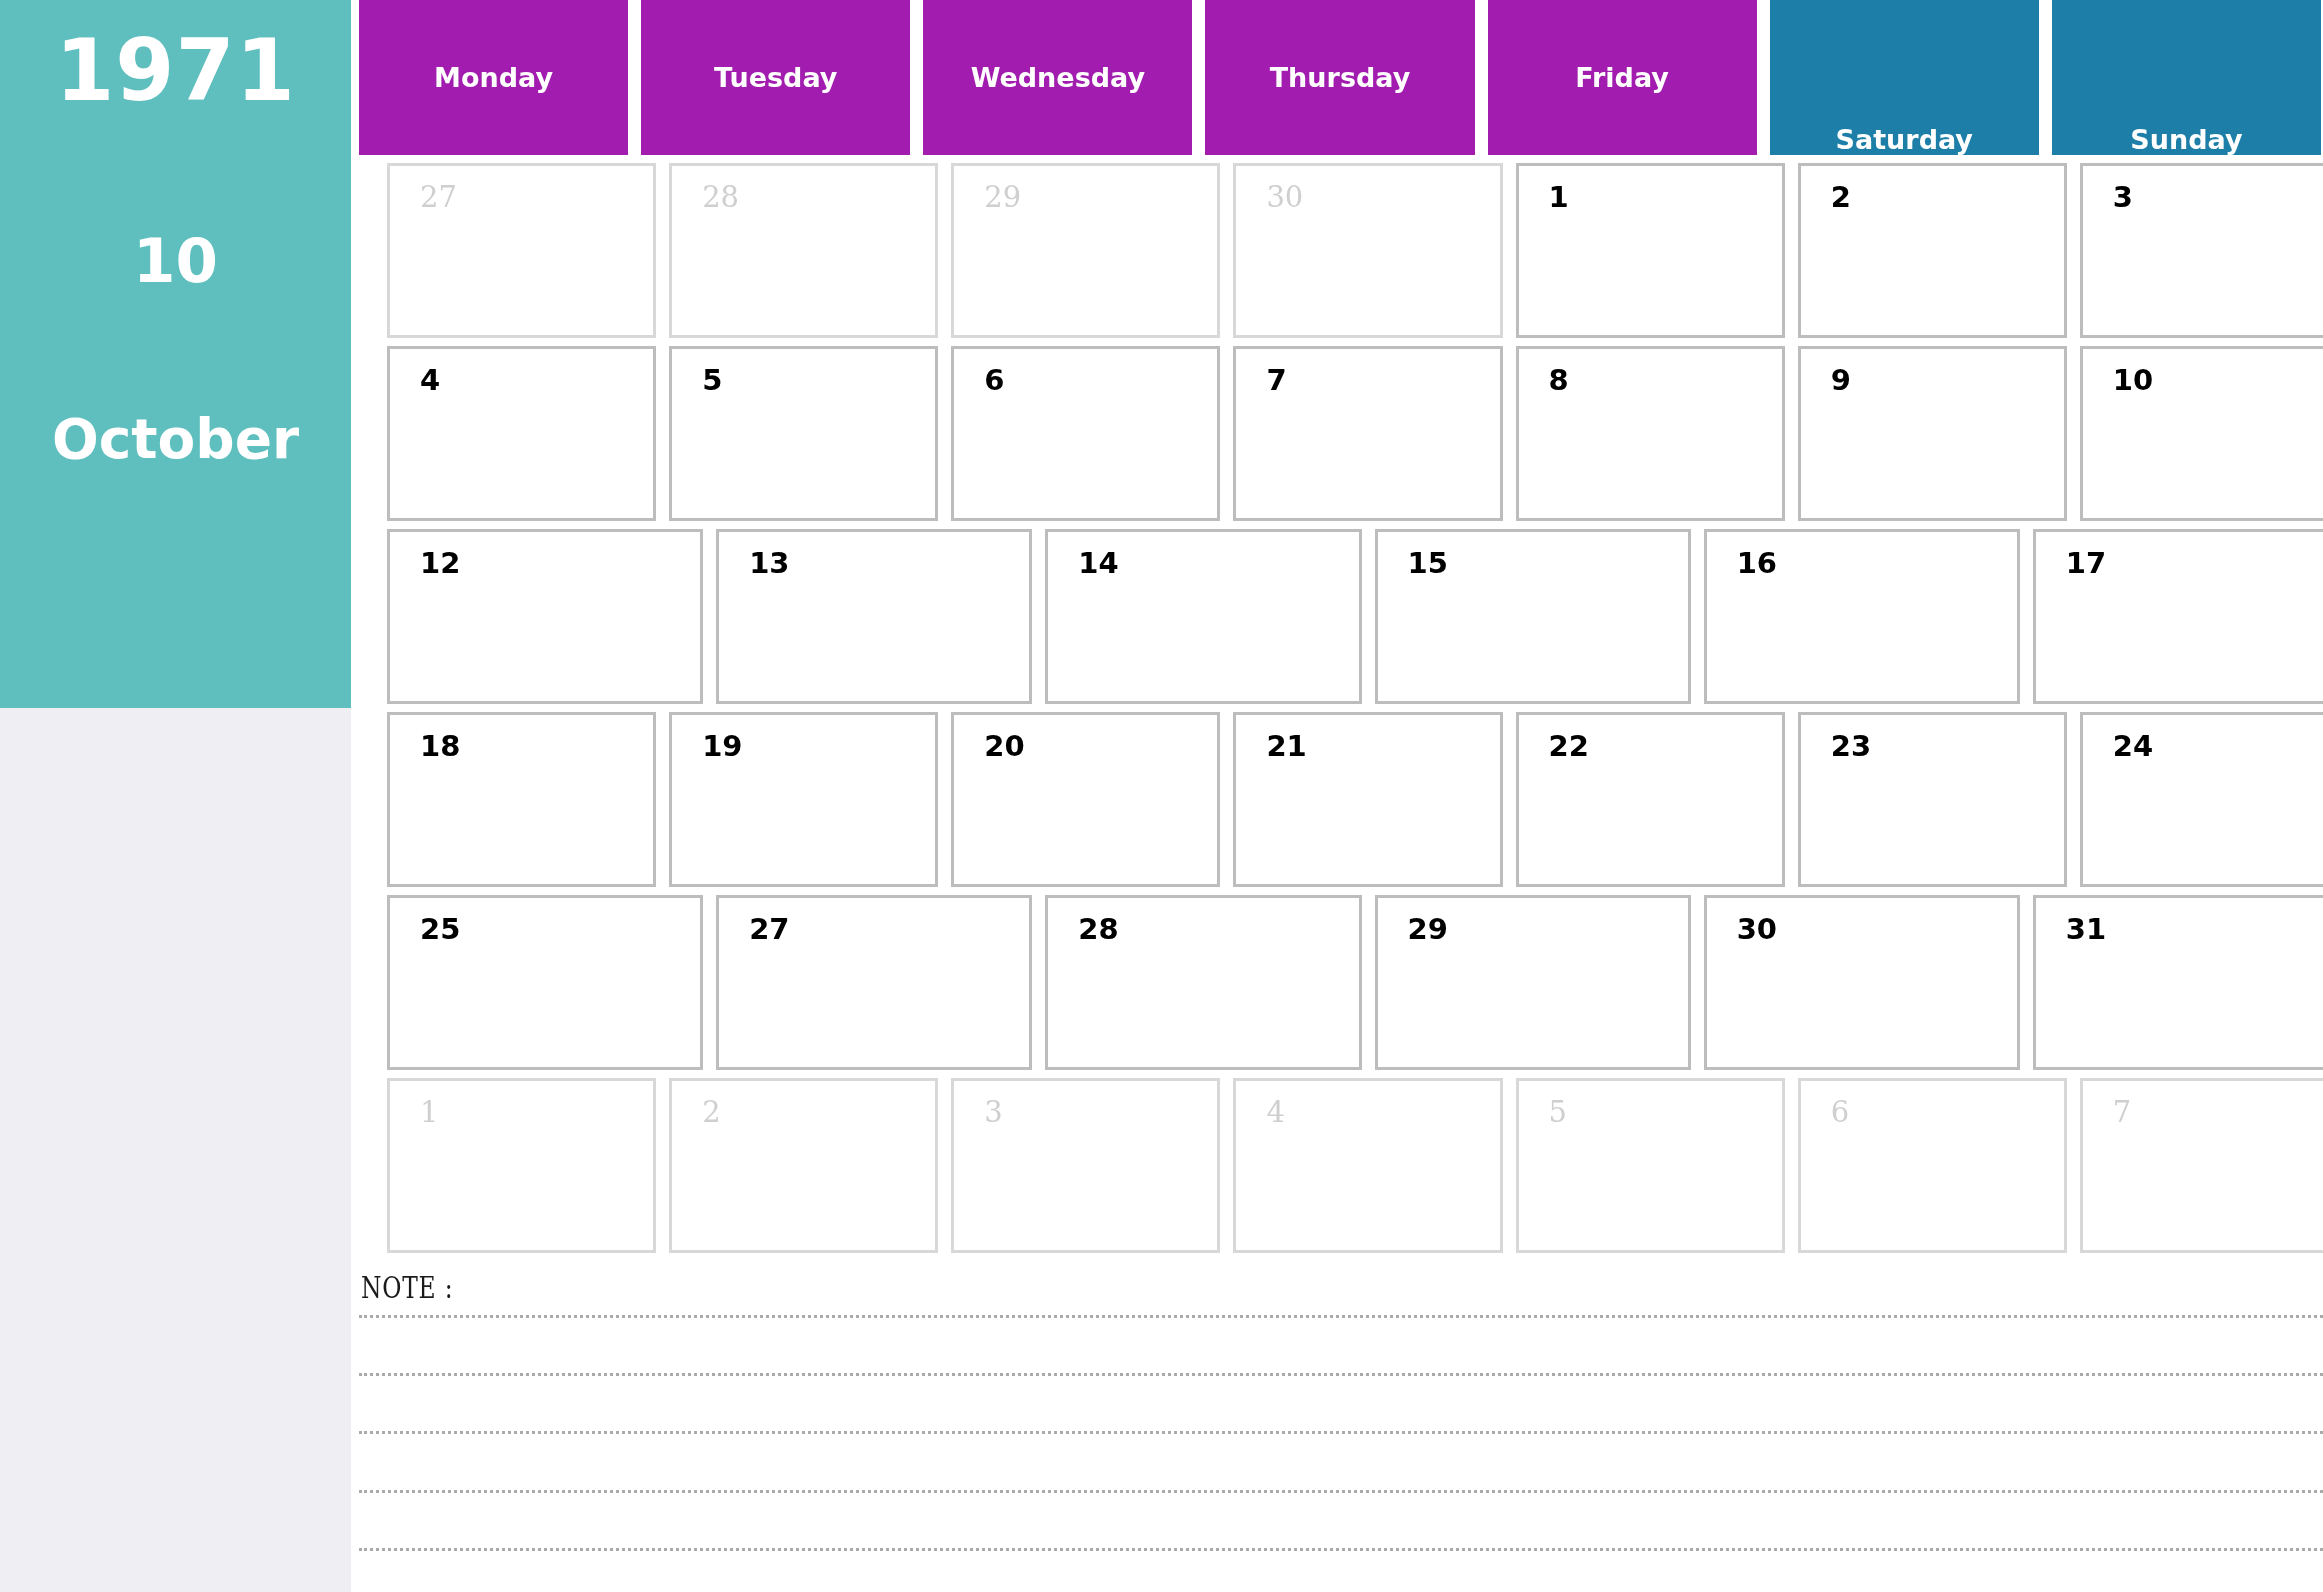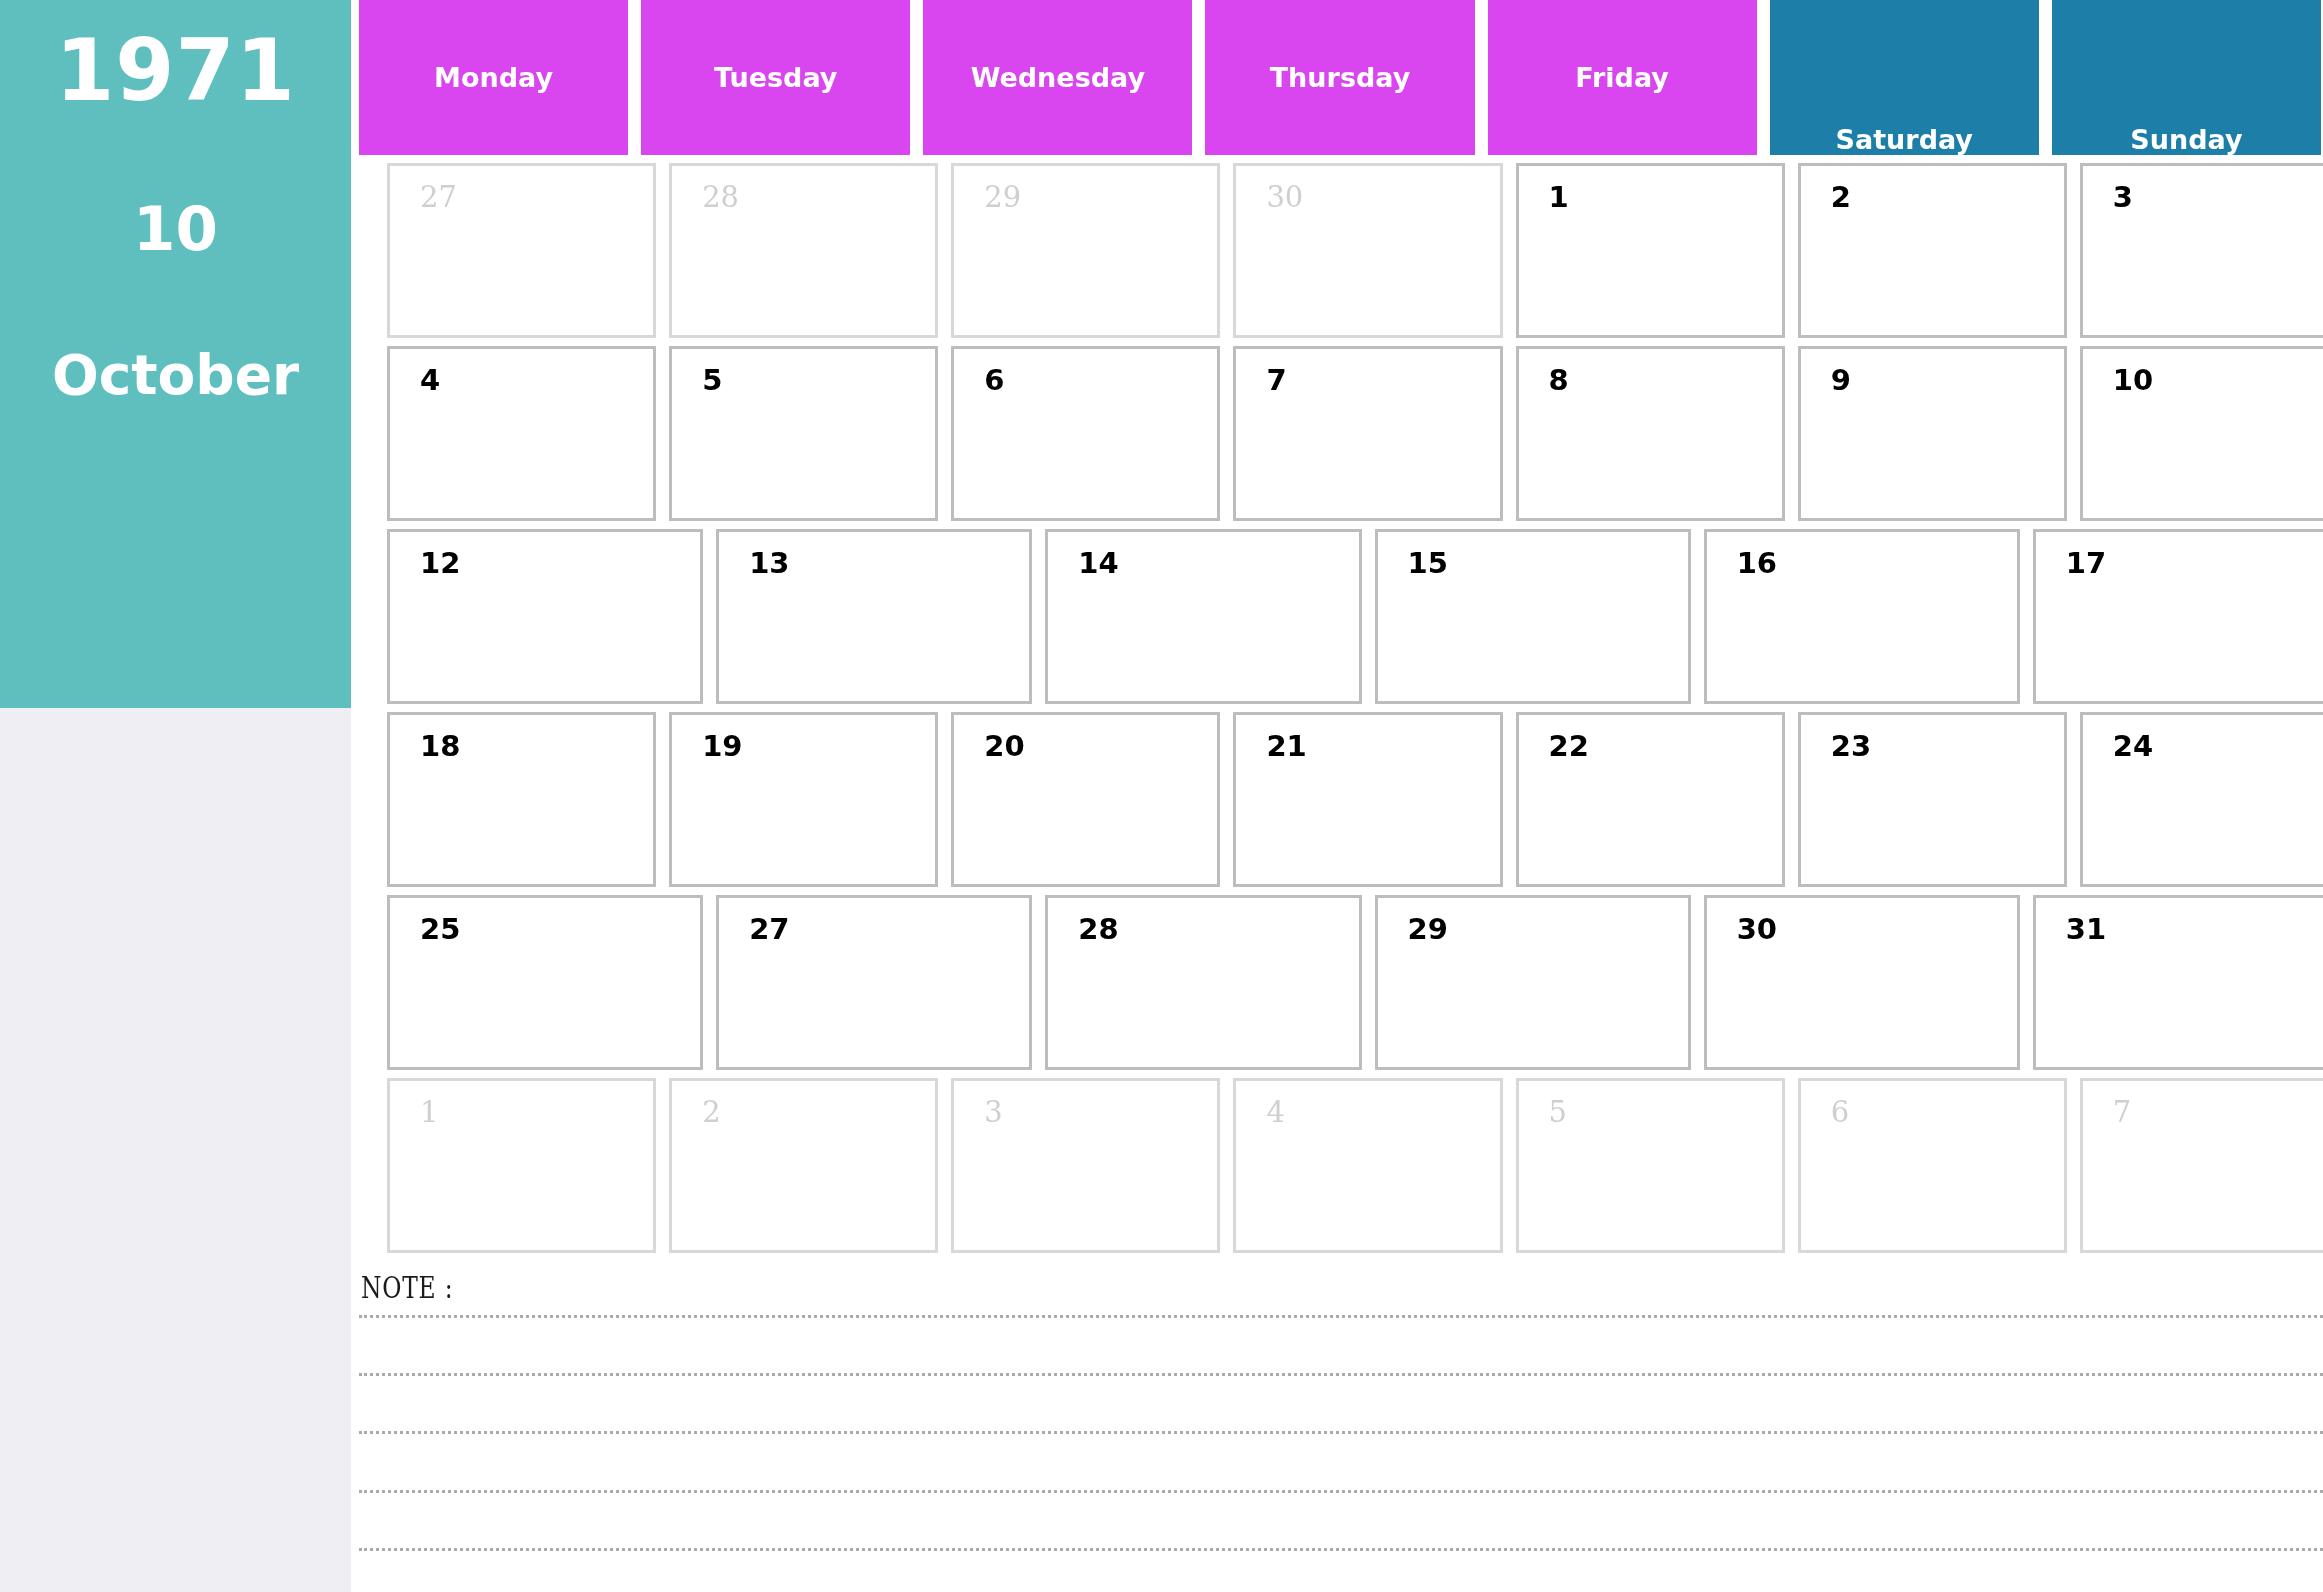--- a/index.html
+++ b/index.html
@@ -36,20 +36,21 @@
     top: 0;
     width: 351px;
     height: 708px;
     background: #5fbfbf;
     display: flex;
     flex-direction: column;
     align-items: center;
     justify-content: flex-start;
     box-sizing: border-box;
     padding-top: 18px;
+    gap: 32px;
   }
   .sb-year {
     color: #ffffff;
     font-weight: bold;
     font-size: 85px;
     line-height: 1;
     letter-spacing: 1px;
     margin-top: 10px;
   }
   .sb-monthnum {
@@ -85,21 +86,21 @@
   #headrow {
     height: 155px;
     margin-bottom: 8px;
   }
   .headcell {
     flex: 1 1 0;
     margin-right: 13px;
     display: flex;
     align-items: center;
     justify-content: center;
-    background: #d946ef;
+    background: #a21caf;
     color: #ffffff;
     font-weight: bold;
     font-size: 27px;
   }
   .headcell:last-child { margin-right: 0; }
   .headcell.weekend { background: #1d7fa8; align-items: flex-end; }
 
   
   .daterow {
     height: 175px;

